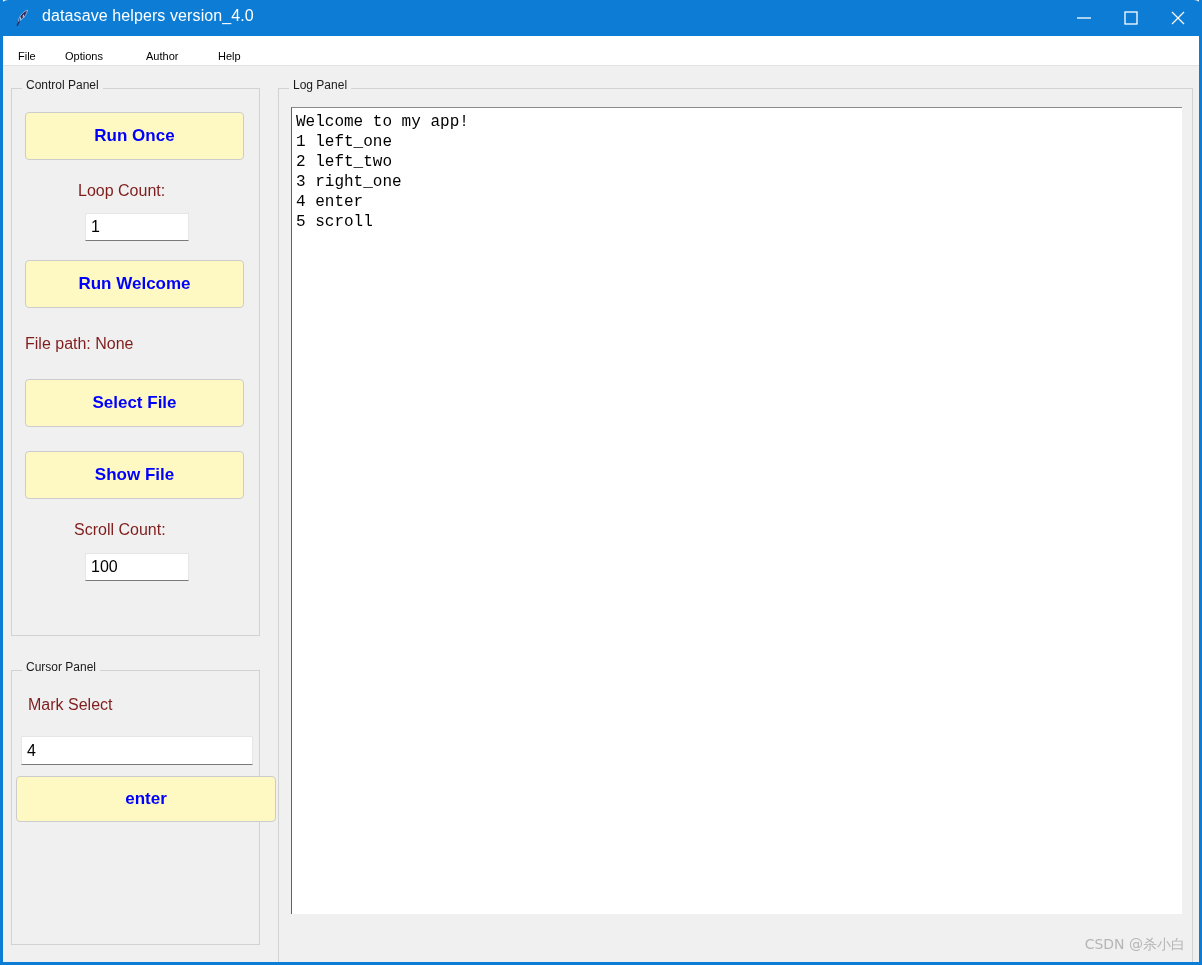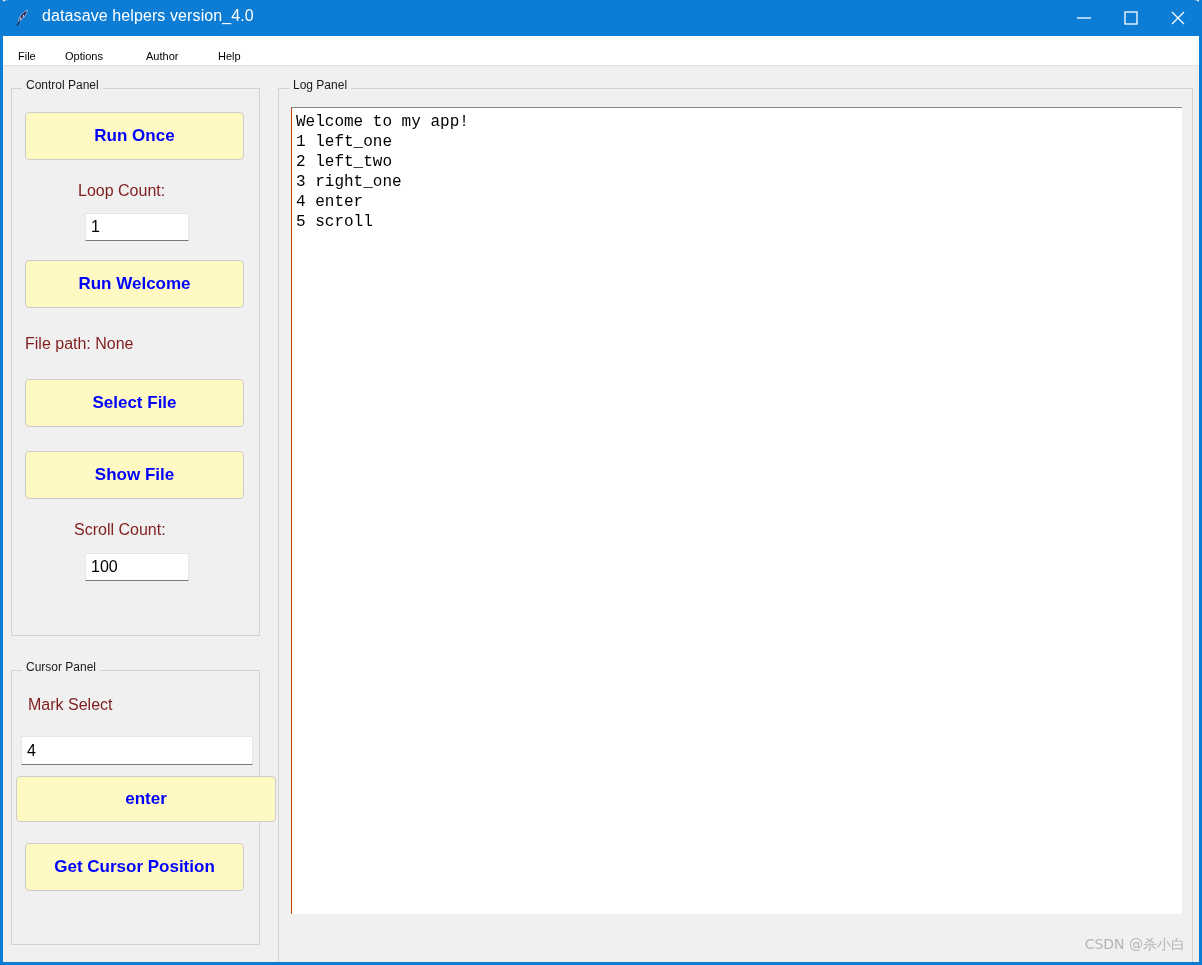--- a/index.html
+++ b/index.html
@@ -229,21 +229,20 @@
 
   <div class="labelframe" style="left:8px; top:670px; width:249px; height:275px;">
     <div class="lf-title">Cursor Panel</div>
 
     <div class="plainlabel" style="left:16px; top:25px;">Mark Select</div>
 
     <div class="tkentry" style="left:9px; top:65px; width:232px; height:29px;">4</div>
 
     <div class="tkbutton" style="left:4px; top:105px; width:260px; height:46px;">enter</div>
 
-    <div class="tkbutton" style="left:13px; top:172px; width:219px; height:48px;">Get Cursor Position</div>
   </div>
 
   <div class="labelframe" style="left:275px; top:88px; width:915px; height:964px;">
     <div class="lf-title">Log Panel</div>
 
     <div id="log-text" style="left:12px; top:18px; width:891px; height:807px;">
       <div id="log-lines">Welcome to my app!
 1 left_one
 2 left_two
 3 right_one

